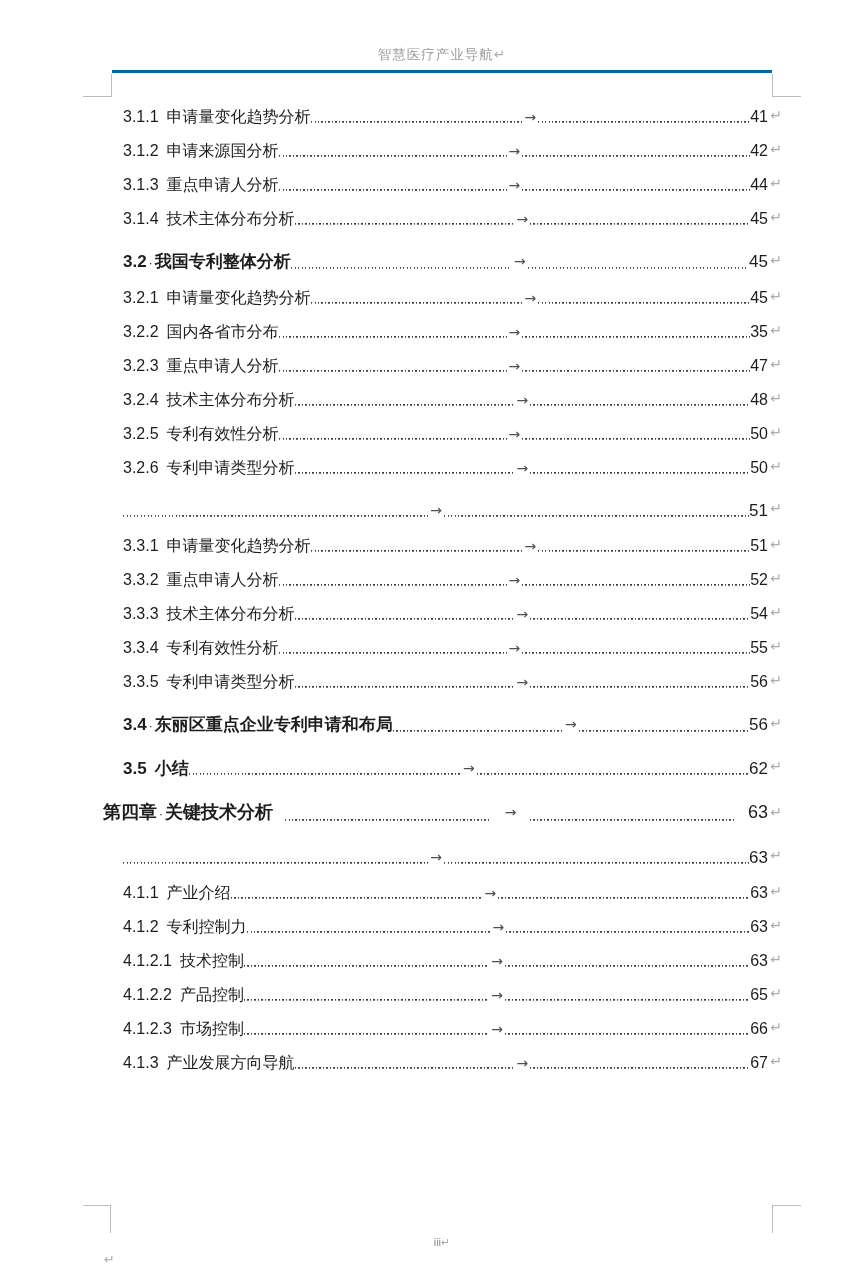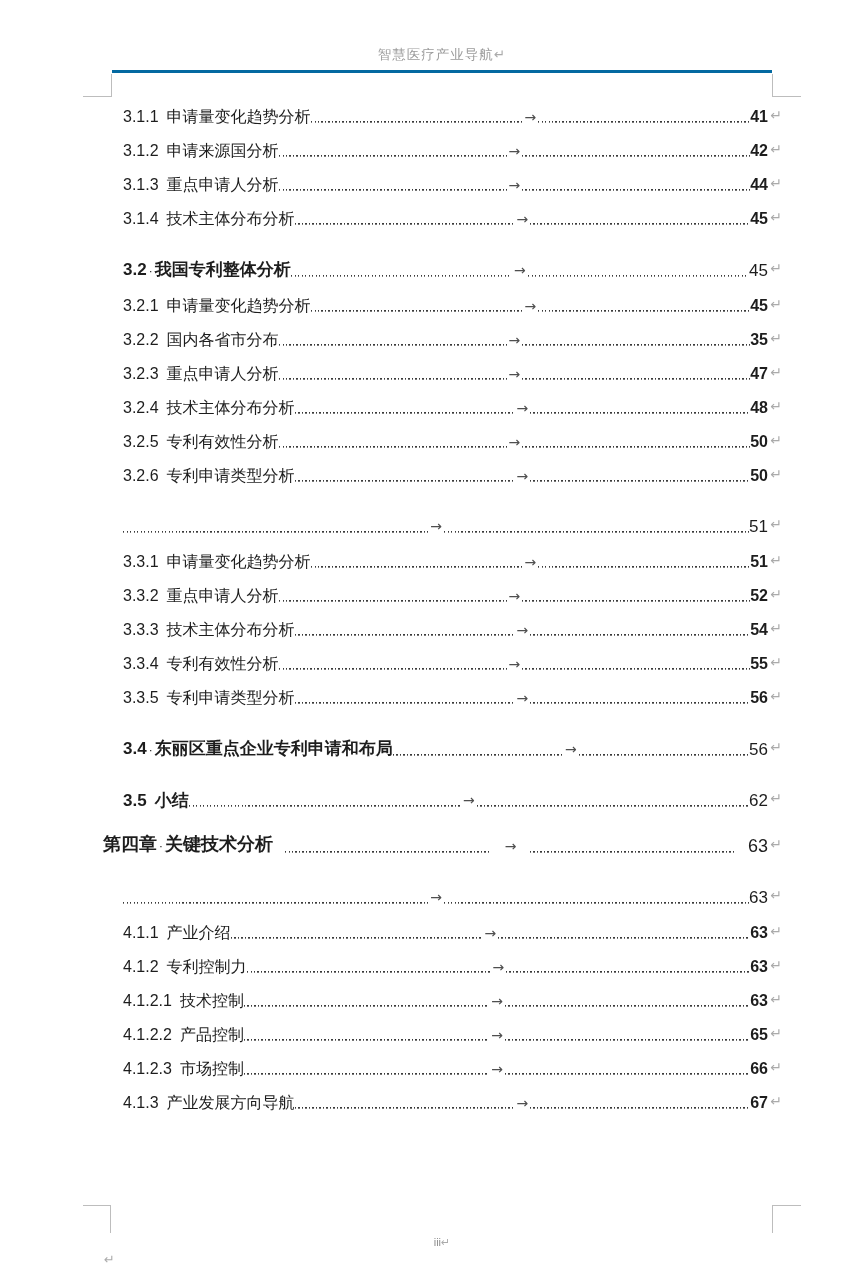--- a/index.html
+++ b/index.html
@@ -25,38 +25,38 @@
   .m-tr-v{left:772px;top:74px;width:1px;height:23px;}
   .m-tr-h{left:772px;top:96px;width:29px;height:1px;}
   .m-bl-h{left:83px;top:1205px;width:28px;height:1px;}
   .m-bl-v{left:110px;top:1205px;width:1px;height:28px;}
   .m-br-h{left:772px;top:1205px;width:29px;height:1px;}
   .m-br-v{left:772px;top:1205px;width:1px;height:28px;}
 
   
   .toc{position:absolute;left:123px;top:95px;width:645px;color:#1d1d1d;}
   .toc-row{
-    position:relative;display:flex;align-items:flex-end;
+    position:relative;display:flex;align-items:flex-start;
     line-height:22px;font-size:16px;margin-top:12px;white-space:nowrap;
   }
   .toc-row:first-child{margin-top:11px;}
-  .toc-row.section{font-weight:700;font-size:17px;line-height:23px;margin-top:28px;margin-bottom:13px;}
+  .toc-row.section{font-weight:700;font-size:17px;line-height:23px;margin-top:20px;margin-bottom:13px;}
   .toc-row.chapter{font-weight:700;font-size:18px;line-height:24px;margin-top:20px;margin-bottom:10px;margin-left:-20px;gap:12px;}
   .label{flex:0 0 auto;}
   .sep{display:inline-block;width:8px;text-align:center;font-size:13px;font-weight:400;color:#2e2e2e;}
   .leader{
     flex:1 1 0;min-width:6px;align-self:stretch;
     background-image:repeating-linear-gradient(90deg,#3a3a3a 0,#3a3a3a 1.3px,transparent 1.3px,transparent 3.5px);
     background-size:100% 1.7px;background-repeat:no-repeat;background-position:0 calc(100% - 5px);
   }
   .tab{
     flex:0 0 auto;color:#4f4f4f;font-size:14px;font-weight:400;padding:0 2px;
     font-family:"DejaVu Sans",sans-serif;
   }
-  .pgnum{flex:0 0 auto;font-weight:700;}
+  .pgnum{flex:0 0 auto;font-weight:400;}
   .toc-row.section .pgnum,.toc-row.chapter .pgnum{font-weight:400;}
   .row-ret{position:absolute;right:-14px;bottom:2px;font-size:14px;}
 
   
   .doc-footer{position:absolute;left:112px;width:660px;top:1236px;text-align:center;font-size:11px;color:#8f8f8f;}
   .stray-ret{position:absolute;left:104px;top:1252px;font-size:13px;}
 </style>
 </head>
 <body>
 

